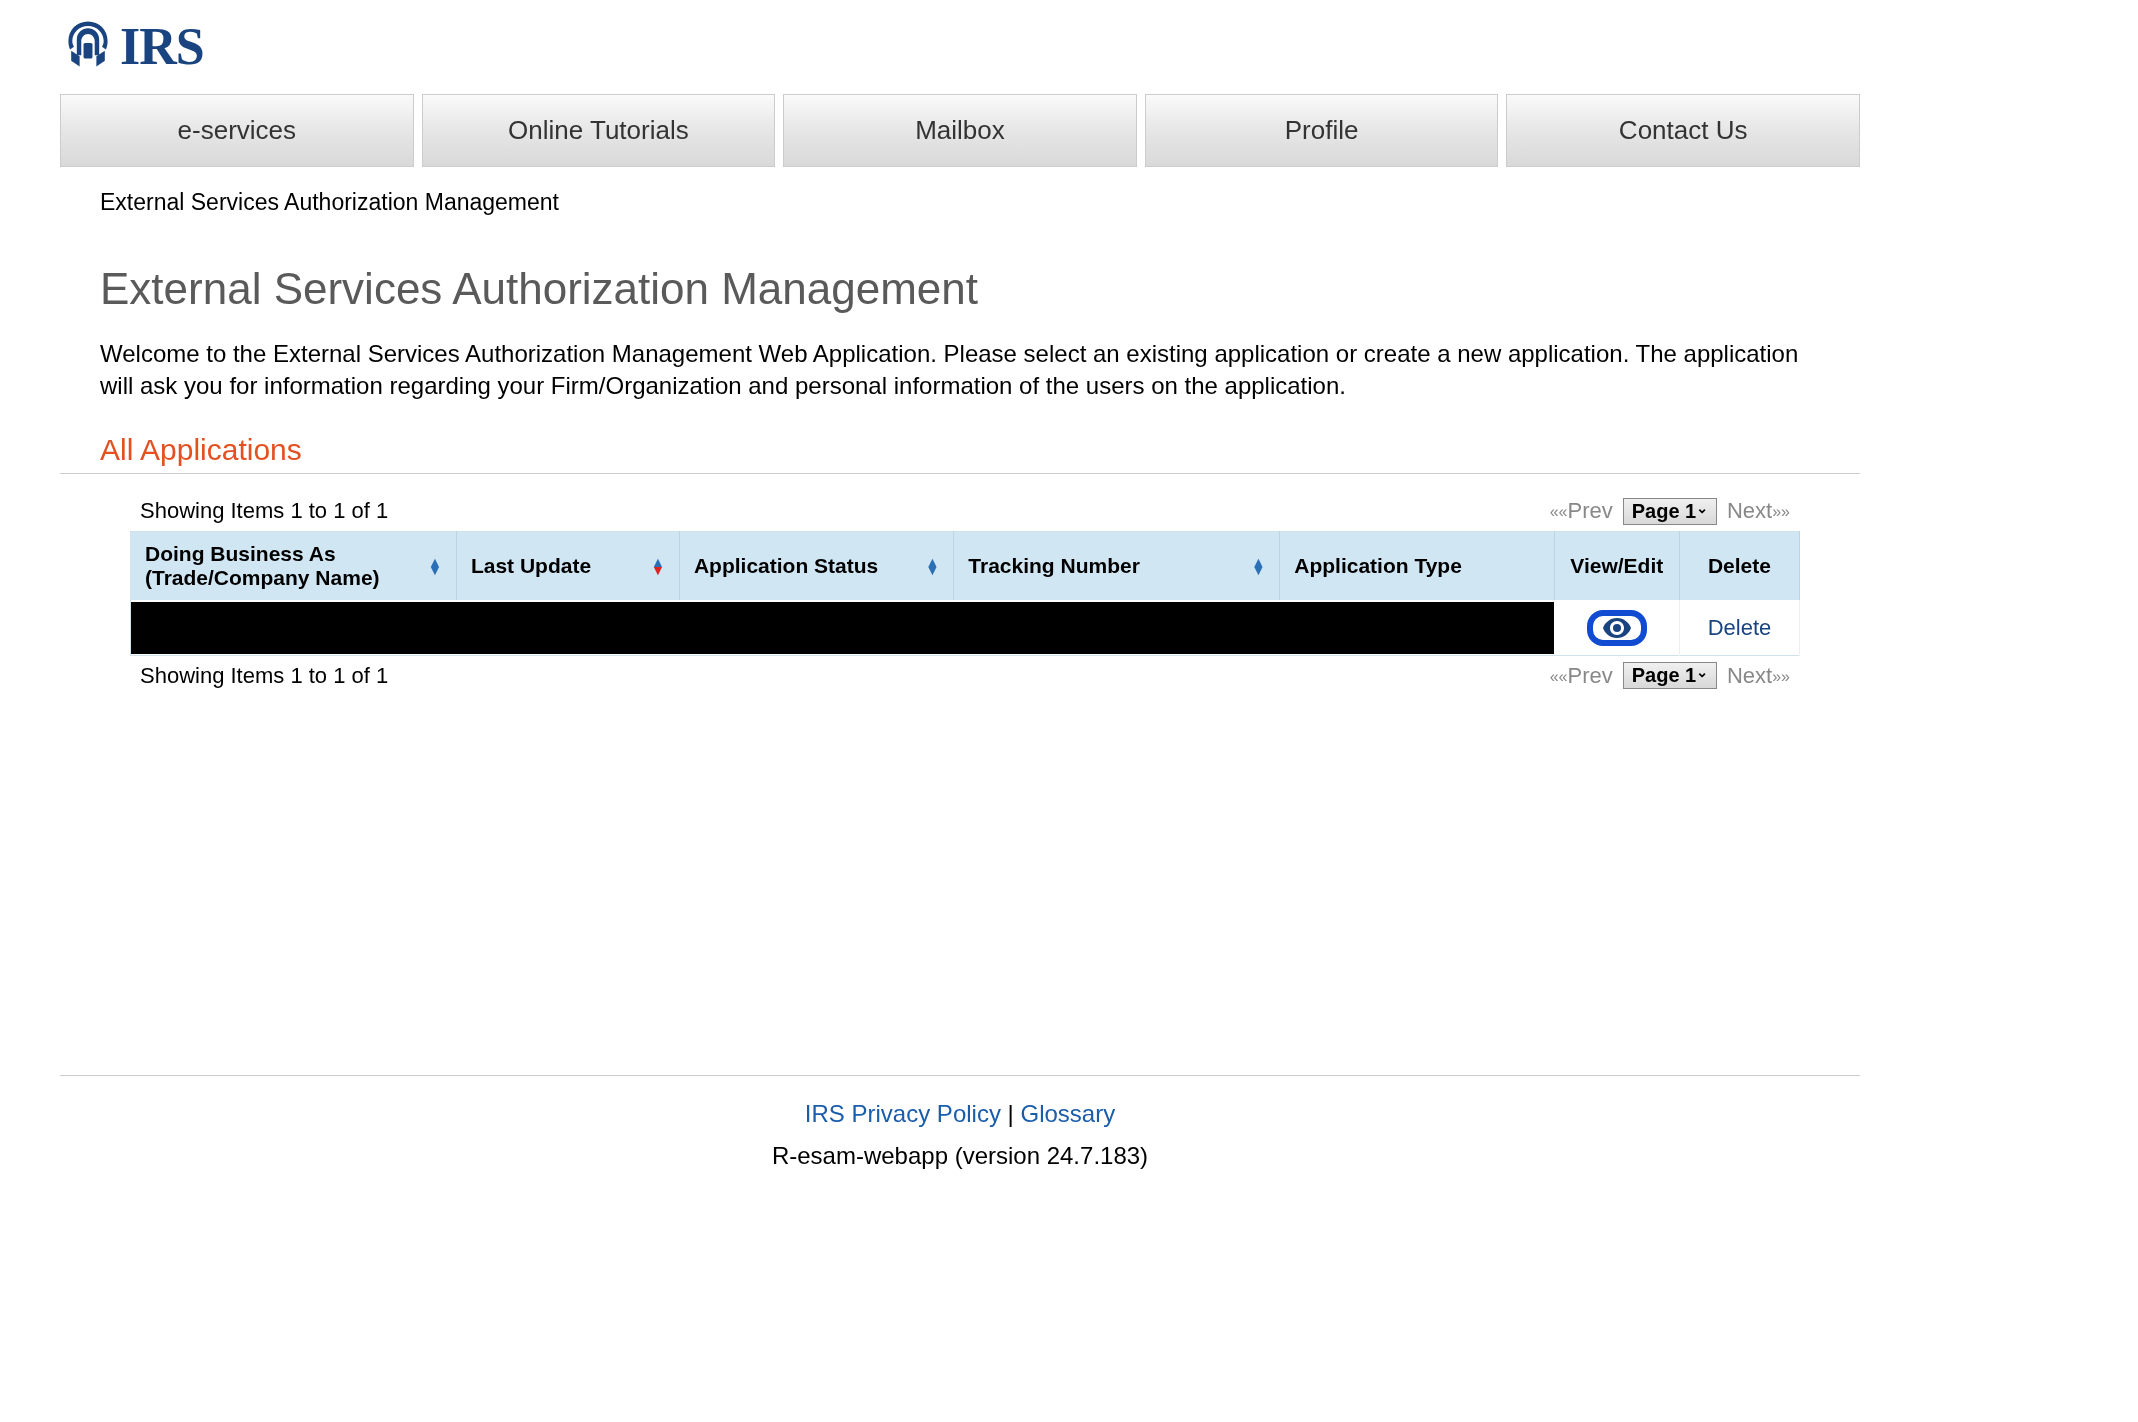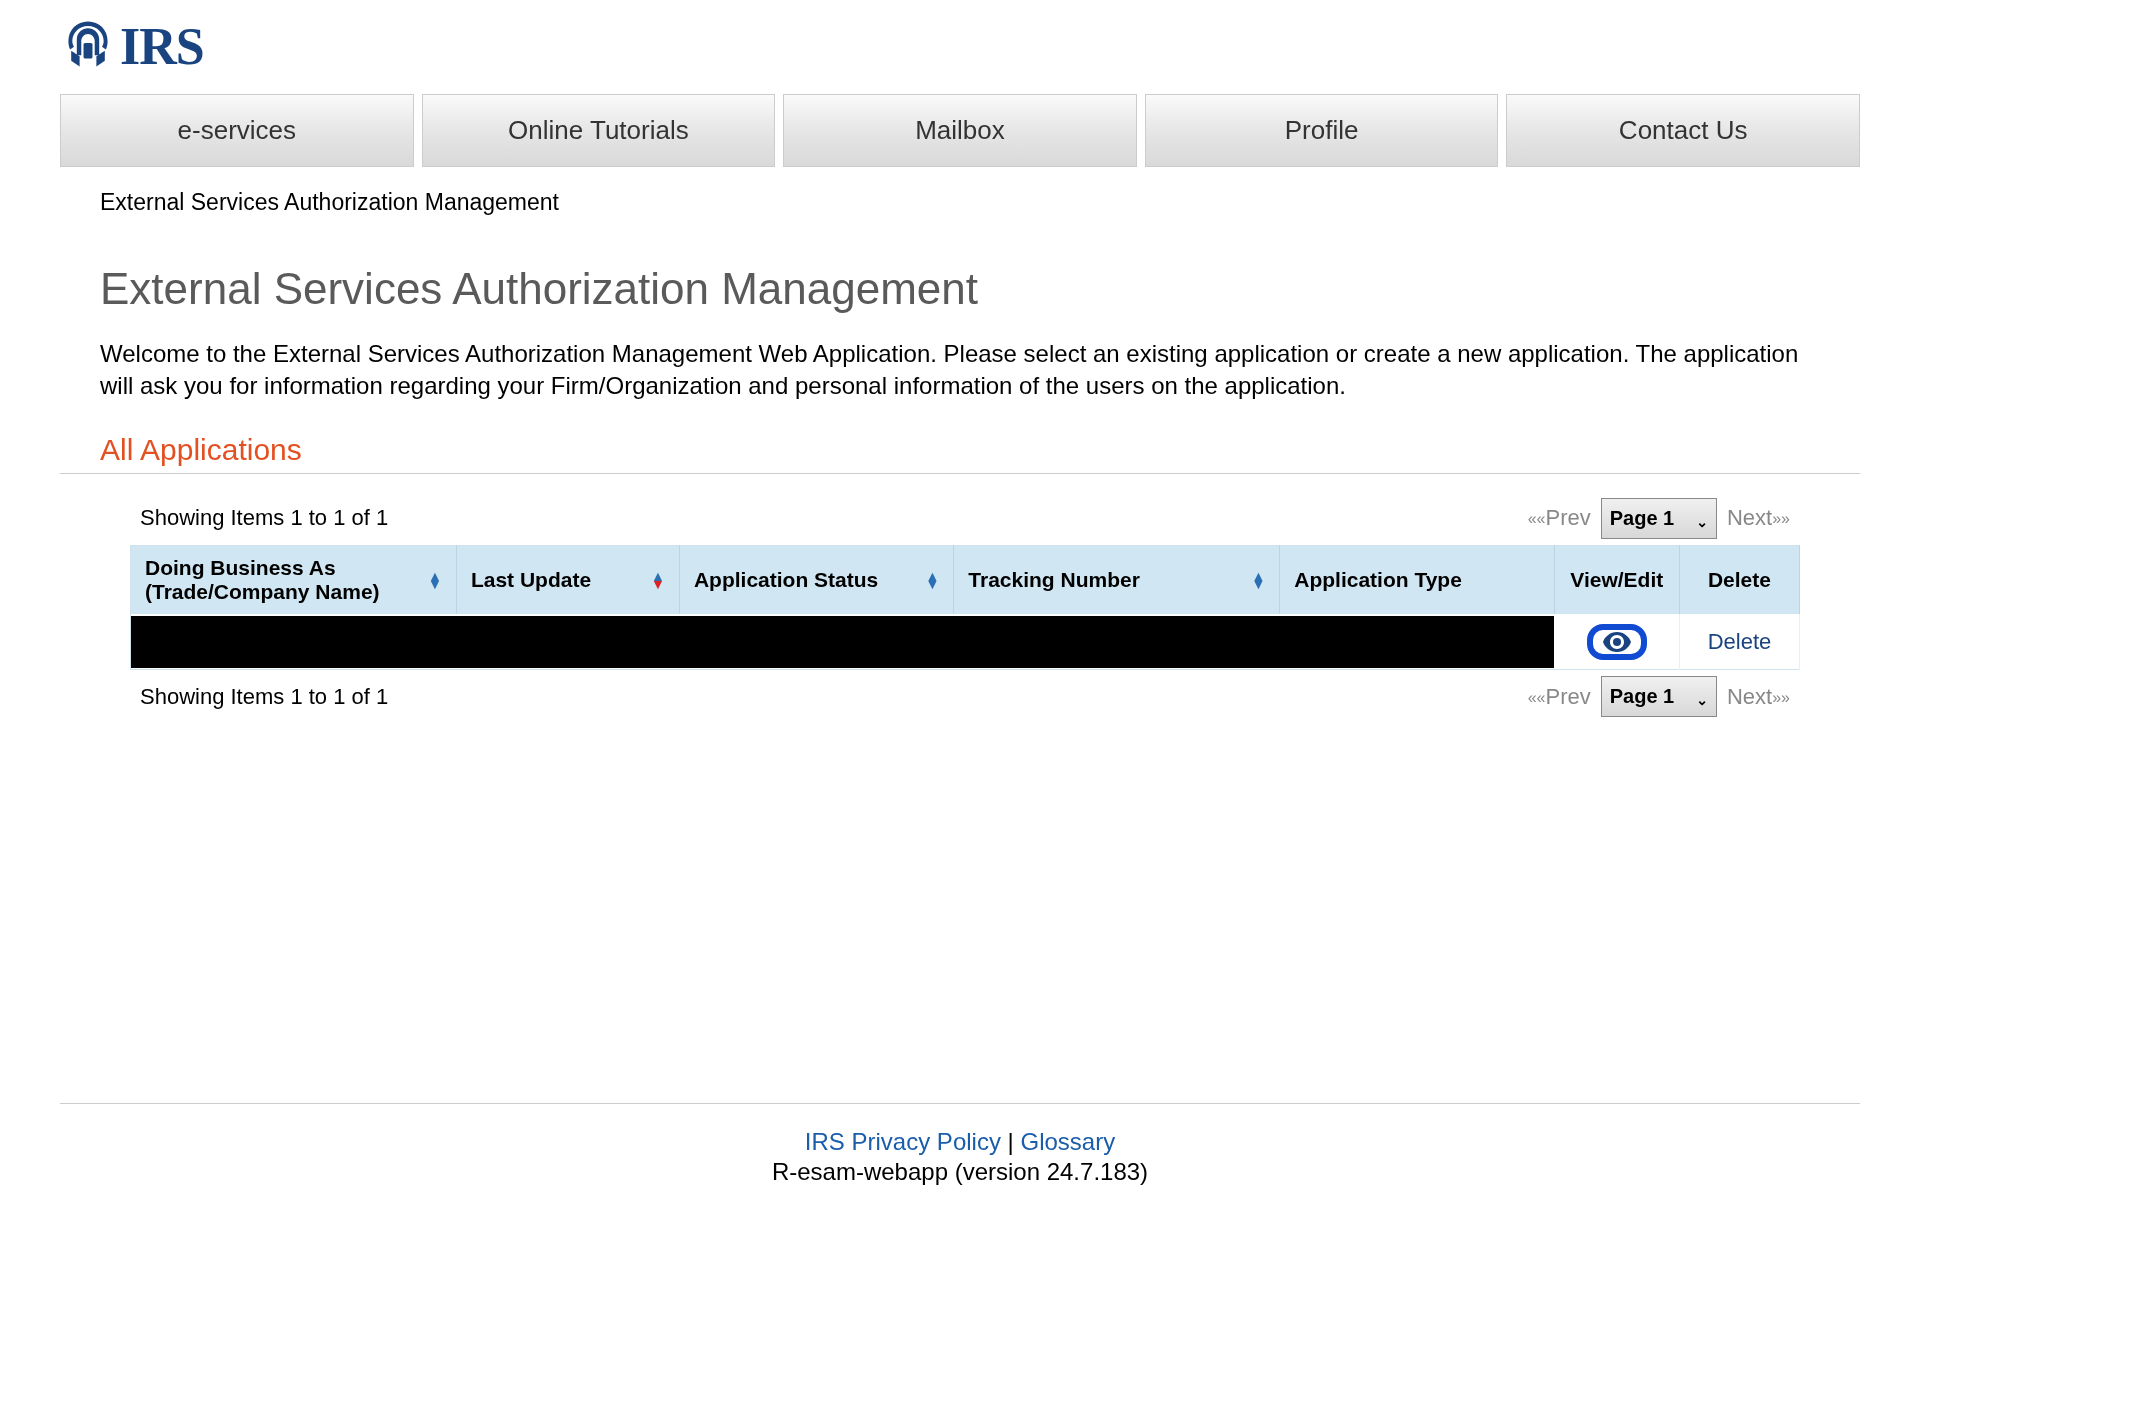--- a/index.html
+++ b/index.html
@@ -93,27 +93,27 @@
       font-size: 22px;
       cursor: pointer;
     }
     .pager-link .arrows {
       font-size: 16px;
       vertical-align: middle;
     }
     .page-select {
       background: linear-gradient(to bottom,#f0f0f0,#d8d8d8);
       border: 1px solid #888;
-      padding: 8px 8px;
+      padding: 1px 8px;
       font-size: 20px;
       font-weight: 700;
       cursor: pointer;
       display: inline-flex;
-      align-items: flex-end;
-      gap: 22px;
+      align-items: flex-start;
+      gap: 0;
     }
     .page-select .caret {
       font-size: 14px;
     }
     .apps-table {
       width: calc(100% - 130px);
       margin: 0 60px 0 70px;
       border-collapse: collapse;
       border: 1px solid #d0e2ec;
     }
@@ -179,21 +179,21 @@
     .footer {
       text-align: center;
       font-size: 24px;
       padding-bottom: 60px;
     }
     .footer a {
       color: #1a5dab;
       text-decoration: none;
     }
     .footer-sep { color: #000; }
-    .footer-version { color: #000; margin-top: 2px; }
+    .footer-version { color: #000; margin-top: 14px; }
   </style>
 </head>
 <body>
 
 <div class="page">
 
   <div class="logo-area">
     <div class="logo">
       <span>
         <svg class="logo-icon" viewBox="0 0 100 100">

